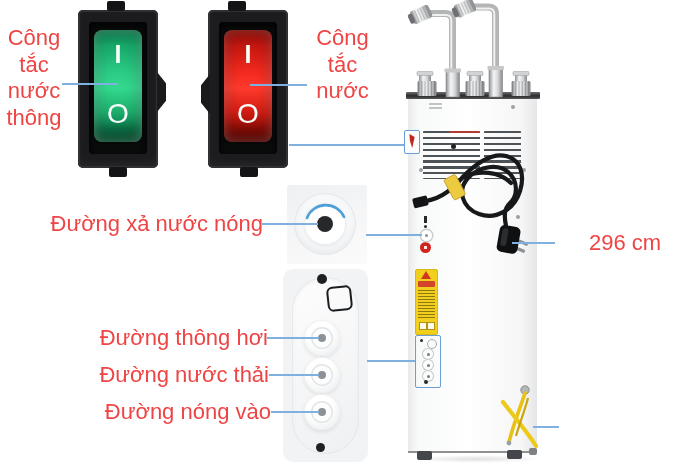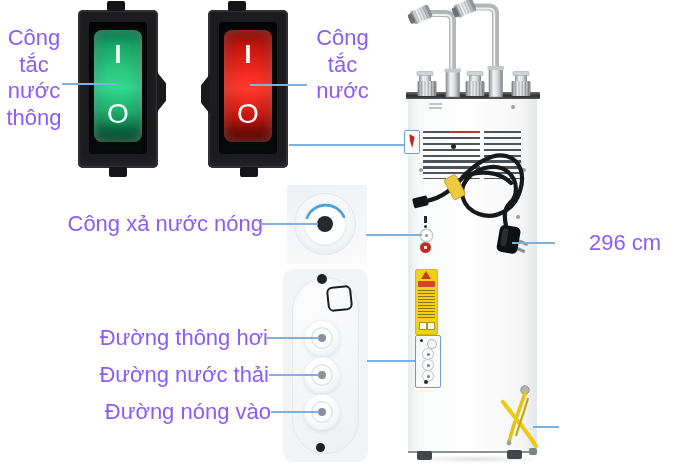--- a/index.html
+++ b/index.html
@@ -1,20 +1,20 @@
 <!DOCTYPE html>
 <html><head>
 <meta charset="utf-8">
 <style>
   html,body{margin:0;padding:0;background:#fff;}
   .stage{position:relative;width:700px;height:467px;background:#fff;overflow:hidden;
          font-family:"Liberation Sans","DejaVu Sans",sans-serif;}
   .abs{position:absolute;}
   
-  .lbl{position:absolute;color:#8b5cf6;font-size:22px;line-height:26.5px;z-index:5;}
+  .lbl{position:absolute;color:#ef4444;font-size:22px;line-height:26.5px;z-index:5;}
   .lbl .ln{display:block;}
   .t-center{text-align:center;}
   .t-right{text-align:right;}
   .leader{position:absolute;height:2px;background:#7fb0e0;z-index:6;}
   
   .sw-frame{position:absolute;width:80px;height:158px;background:#1c1c1e;border-radius:5px;
             box-shadow:inset 0 0 0 2px #313134, inset 0 -5px 8px rgba(255,255,255,.05);z-index:2;}
   .sw-tab{position:absolute;width:18px;height:10px;background:#141416;border-radius:2px;}
   .sw-clip{position:absolute;width:9px;height:40px;background:#1a1a1c;}
   .clip-r{right:-8px;top:62px;clip-path:polygon(0 0,100% 28%,100% 72%,0 100%);}
@@ -106,21 +106,21 @@
     <span class="ln">Công</span>
     <span class="ln">tắc</span>
     <span class="ln">nước</span>
     <span class="ln">thông</span>
   </div>
   <div class="lbl t-center" style="left:305px;top:25px;width:75px;">
     <span class="ln">Công</span>
     <span class="ln">tắc</span>
     <span class="ln">nước</span>
   </div>
-  <div class="lbl t-right" style="left:20px;top:211px;width:243px;">Công xả nước nóng</div>
+  <div class="lbl t-right" style="left:20px;top:211px;width:243px;">Đường xả nước nóng</div>
   <div class="lbl t-right" style="left:40px;top:362px;width:229px;">Đường nước thải</div>
   <div class="lbl t-right" style="left:40px;top:325px;width:228px;">Đường thông hơi</div>
   <div class="lbl t-right" style="left:40px;top:399px;width:231px;">Đường nóng vào</div>
   <div class="lbl t-center" style="left:553px;top:229px;width:144px;line-height:28px;">
     <span class="ln">296 cm</span>
   </div>
 
   <div class="leader" style="top:83px;left:62px;width:56px;"></div>
   <div class="leader" style="top:84px;left:250px;width:57px;"></div>
   <div class="leader" style="top:144px;left:289px;width:115px;"></div>

